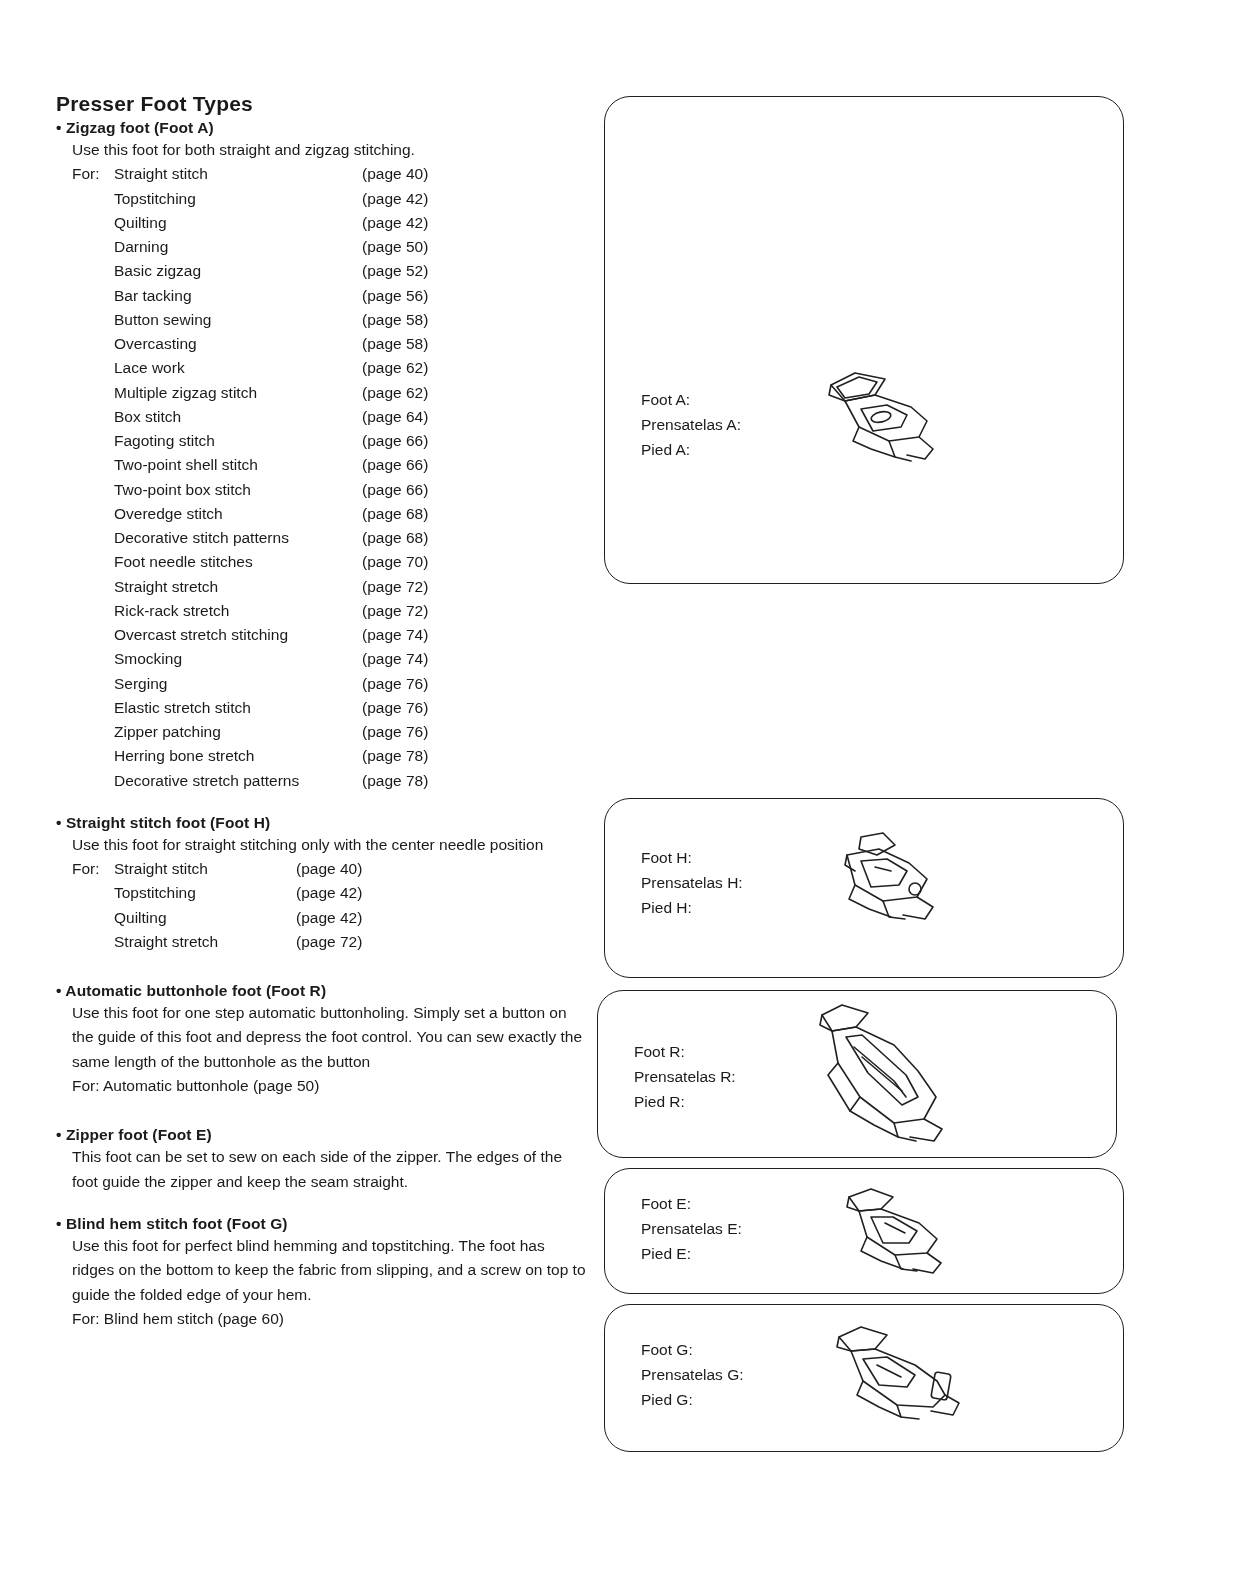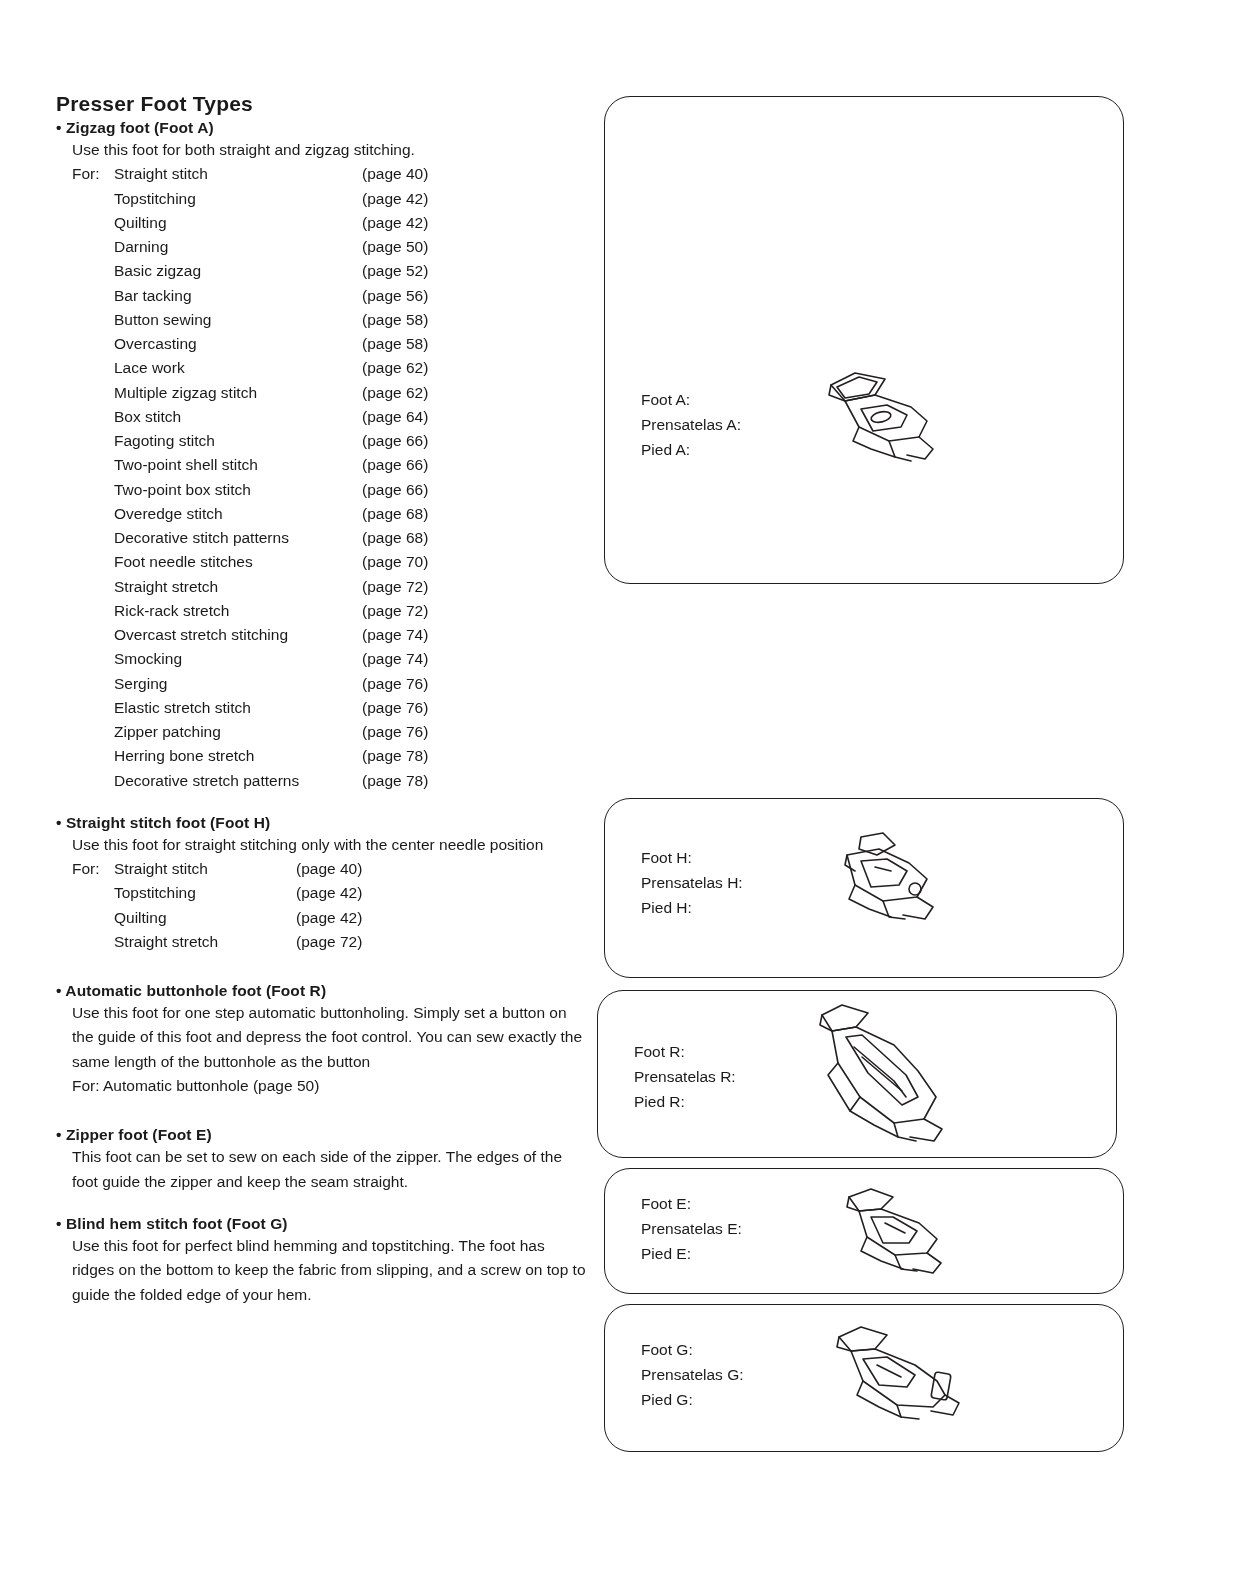--- a/index.html
+++ b/index.html
@@ -298,20 +298,21 @@
         <p>This foot can be set to sew on each side of the zipper. The edges of the foot guide the zipper and keep the seam straight.</p>
       </div>
     </div>
 
     <div class="gap-med"></div>
 
     <div class="sect">
       <div class="sect-head">• Blind hem stitch foot (Foot G)</div>
       <div class="sect-body">
         <p>Use this foot for perfect blind hemming and topstitching. The foot has ridges on the bottom to keep the fabric from slipping, and a screw on top to guide the folded edge of your hem.</p>
+        <p>For: Blind hem stitch (page 60)</p>
       </div>
     </div>
 
   </div>
 
   <div class="box" style="left:604px; top:96px; width:520px; height:488px;">
     <div class="box-labels" style="left:36px; top:290px;">
       <div>Foot A:</div>
       <div>Prensatelas A:</div>
       <div>Pied A:</div>

